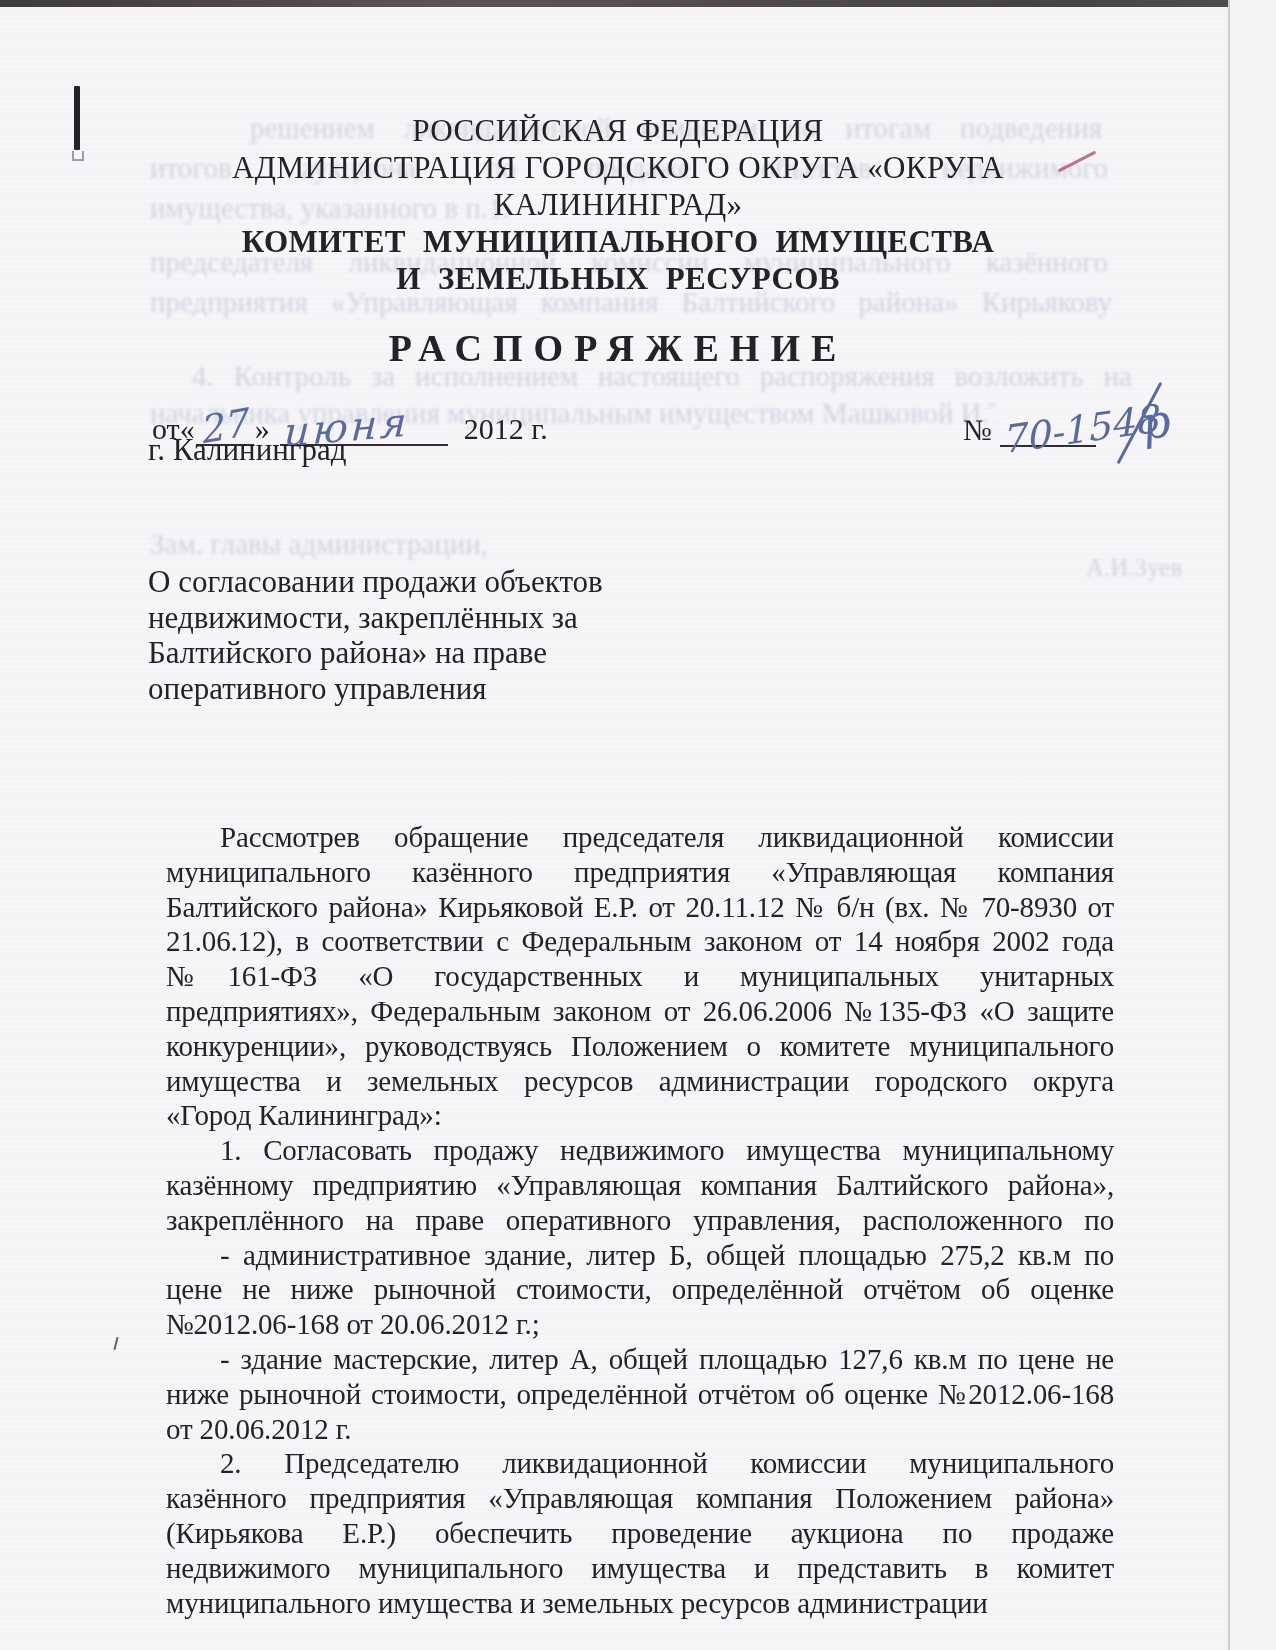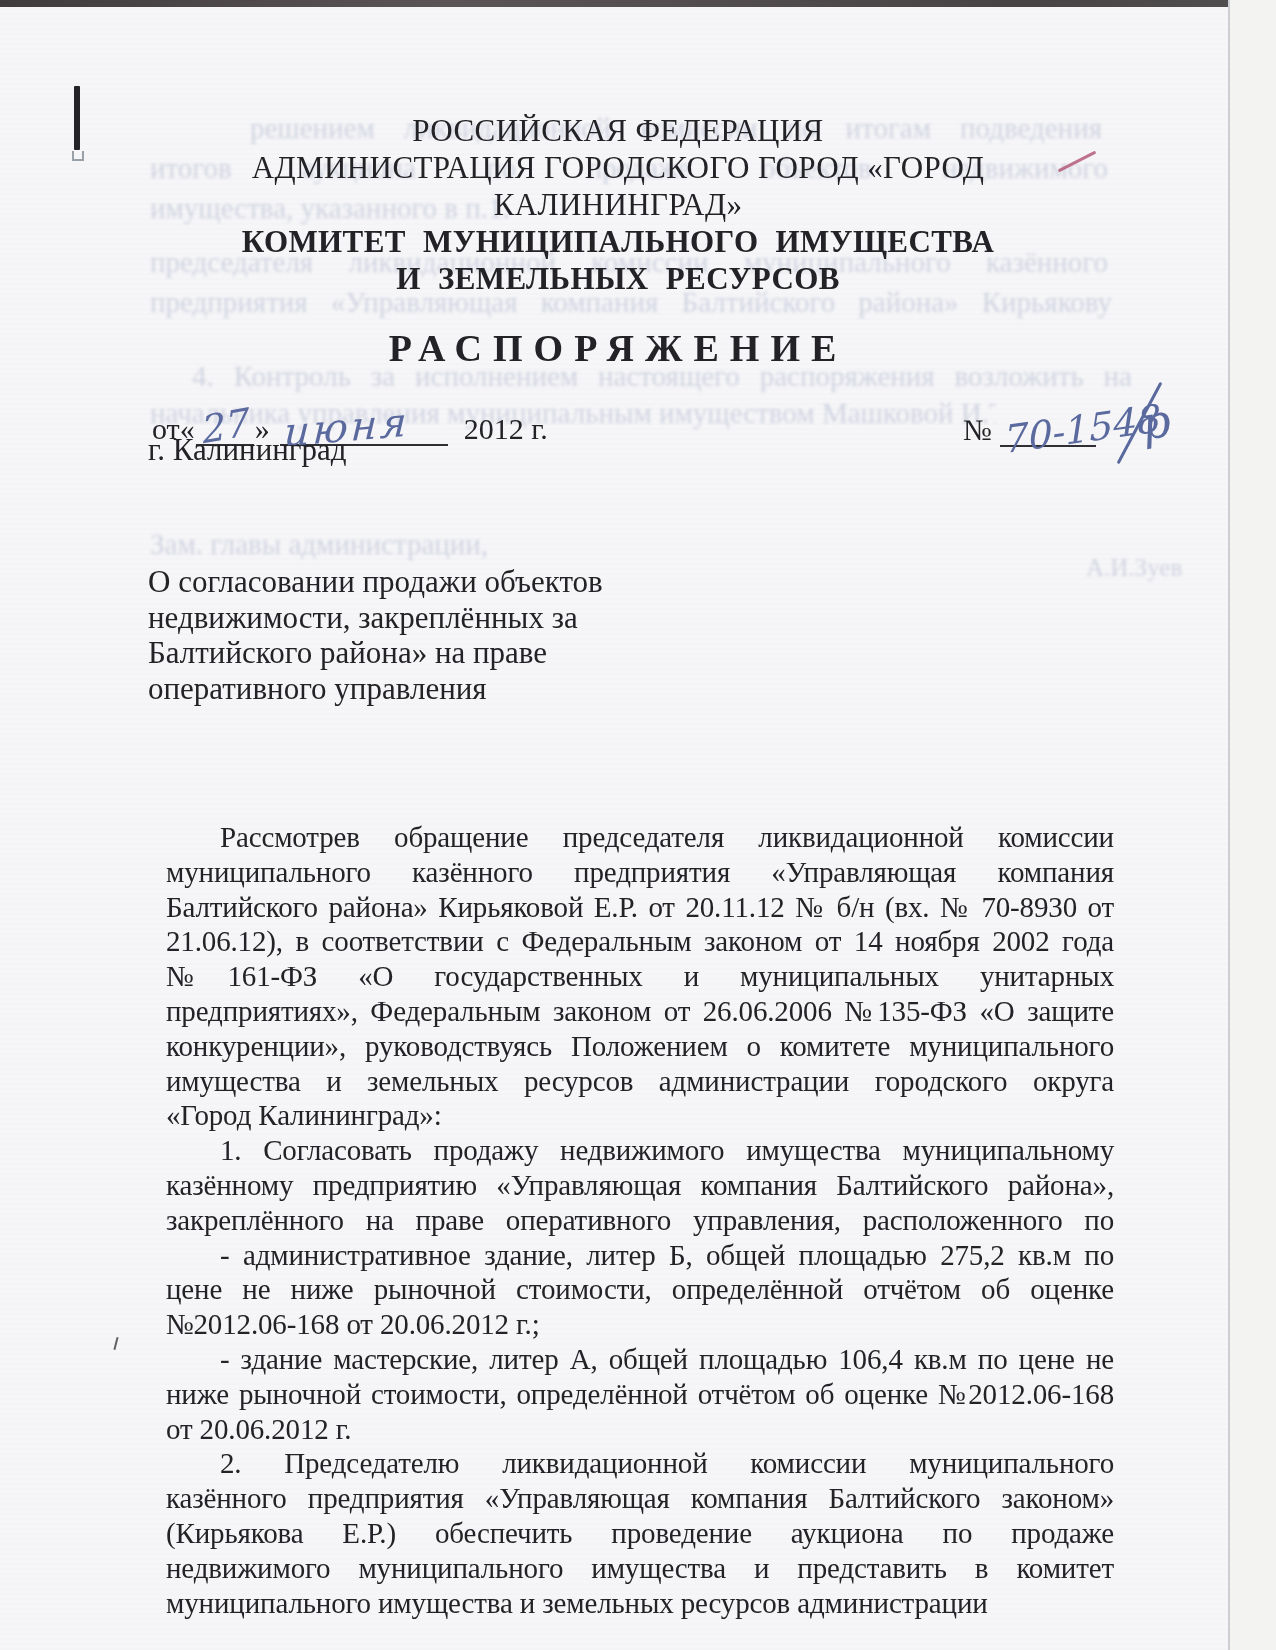--- a/index.html
+++ b/index.html
@@ -105,21 +105,21 @@
       <div class="frag frag-7">Зам. главы администрации,</div>
       <div class="frag frag-8">А.И.Зуев</div>
     </div>
 
   <div class="pen-mark"></div>
   <div class="red-stroke"></div>
   <div class="tick-mark"></div>
 
   <div class="header">
     <div class="h-line">РОССИЙСКАЯ ФЕДЕРАЦИЯ</div>
-    <div class="h-line">АДМИНИСТРАЦИЯ ГОРОДСКОГО ГОРОД «ГОРОД</div>
+    <div class="h-line">АДМИНИСТРАЦИЯ ГОРОДСКОГО ОКРУГА «ОКРУГА</div>
     <div class="h-line">КАЛИНИНГРАД»</div>
     <div class="h-line bold">КОМИТЕТ МУНИЦИПАЛЬНОГО ИМУЩЕСТВА</div>
     <div class="h-line bold">И ЗЕМЕЛЬНЫХ РЕСУРСОВ</div>
   </div>
 
   <div class="doc-type">РАСПОРЯЖЕНИЕ</div>
 
   <div class="date-left"><span>от«</span><span class="blank blank-day"><span class="hw hw-day">27</span></span><span>»</span><span class="blank blank-month"><span class="hw hw-month">июня</span></span><span>2012 г.</span></div>
 
   <div class="num-group">
@@ -146,23 +146,23 @@
       <div class="bline">предприятиях», Федеральным законом от 26.06.2006 №135-ФЗ «О защите</div>
       <div class="bline">конкуренции», руководствуясь Положением о комитете муниципального</div>
       <div class="bline">имущества и земельных ресурсов администрации городского округа</div>
       <div class="bline lastline">«Город Калининград»:</div>
       <div class="bline indent">1. Согласовать продажу недвижимого имущества муниципальному</div>
       <div class="bline">казённому предприятию «Управляющая компания Балтийского района»,</div>
       <div class="bline">закреплённого на праве оперативного управления, расположенного по</div>
       <div class="bline indent">- административное здание, литер Б, общей площадью 275,2 кв.м по</div>
       <div class="bline">цене не ниже рыночной стоимости, определённой отчётом об оценке</div>
       <div class="bline lastline">№2012.06-168 от 20.06.2012 г.;</div>
-      <div class="bline indent">- здание мастерские, литер А, общей площадью 106,4 кв.м по цене не</div>
+      <div class="bline indent">- здание мастерские, литер А, общей площадью 127,6 кв.м по цене не</div>
       <div class="bline">ниже рыночной стоимости, определённой отчётом об оценке №2012.06-168</div>
       <div class="bline lastline">от 20.06.2012 г.</div>
       <div class="bline indent">2. Председателю ликвидационной комиссии муниципального</div>
-      <div class="bline">казённого предприятия «Управляющая компания Балтийского законом»</div>
+      <div class="bline">казённого предприятия «Управляющая компания Положением района»</div>
       <div class="bline">(Кирьякова Е.Р.) обеспечить проведение аукциона по продаже</div>
       <div class="bline">недвижимого муниципального имущества и представить в комитет</div>
       <div class="bline lastline">муниципального имущества и земельных ресурсов администрации</div>
     </div>
 
 </div>
 
 </body></html>

